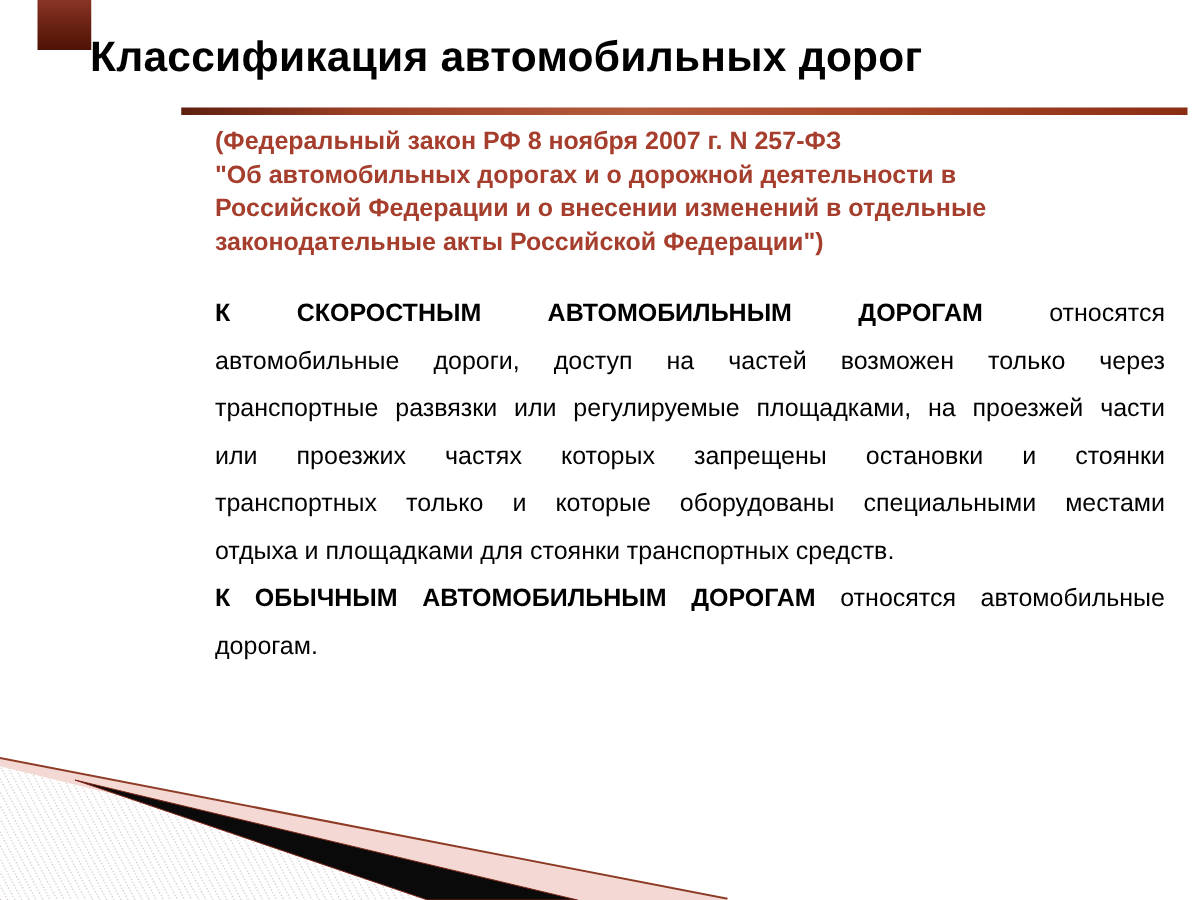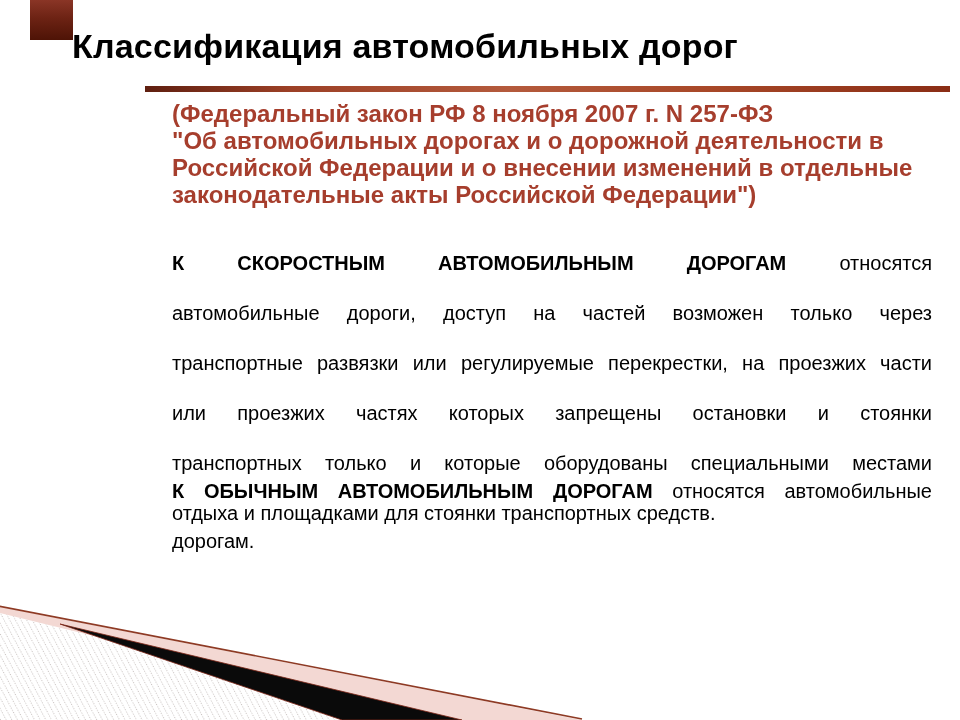--- a/index.html
+++ b/index.html
@@ -37,36 +37,35 @@
     letter-spacing:0.2px;
     white-space:nowrap;
   }
   .title-rule{
     position:absolute;left:145px;top:86px;width:805px;height:6px;
     background:linear-gradient(90deg,#5f1f10 0%,#9c4026 18%,#b45a3c 45%,#a84828 70%,#8a2d15 100%);
   }
   .law-block{
     position:absolute;left:172px;top:100px;width:770px;
     color:var(--law-color);
-    font-weight:bold;font-size:24px;
+    font-weight:bold;font-size:20px;
   }
   .law-line{line-height:27px;white-space:nowrap;}
   .body-block{
     position:absolute;left:172px;width:760px;
     color:var(--body-color);
     font-size:20px;
   }
   .p1{top:232px;}
   .p2{top:460px;}
   .bline{
     line-height:38px;
     text-align:justify;
     text-align-last:justify;
     white-space:normal;
-    margin-top:12px;
   }
   .bline.last{
     text-align:center;
     text-align-last:left;
   }
   .lead{font-weight:bold;}
   .decor-svg{
     position:absolute;left:0;top:0;width:960px;height:720px;
     pointer-events:none;
   }
@@ -85,21 +84,21 @@
   <div class="law-block">
     <div class="law-line">(Федеральный закон РФ 8 ноября 2007 г. N 257-ФЗ</div>
     <div class="law-line">"Об автомобильных дорогах и о дорожной деятельности в</div>
     <div class="law-line">Российской Федерации и о внесении изменений в отдельные</div>
     <div class="law-line">законодательные акты Российской Федерации")</div>
   </div>
 
   <div class="body-block p1">
     <div class="bline"><span class="lead">К СКОРОСТНЫМ АВТОМОБИЛЬНЫМ ДОРОГАМ</span><span> относятся</span></div>
     <div class="bline">автомобильные дороги, доступ на частей возможен только через</div>
-    <div class="bline">транспортные развязки или регулируемые перекрестки, на проезжих части</div>
+    <div class="bline">транспортные развязки или регулируемые площадками, на проезжей части</div>
     <div class="bline">или проезжих частях которых запрещены остановки и стоянки</div>
     <div class="bline">транспортных только и которые оборудованы специальными местами</div>
     <div class="bline last">отдыха и площадками для стоянки транспортных средств.</div>
   </div>
 
   <div class="body-block p2">
     <div class="bline"><span class="lead">К ОБЫЧНЫМ АВТОМОБИЛЬНЫМ ДОРОГАМ</span><span> относятся автомобильные</span></div>
     <div class="bline last">дорогам.</div>
   </div>
 

